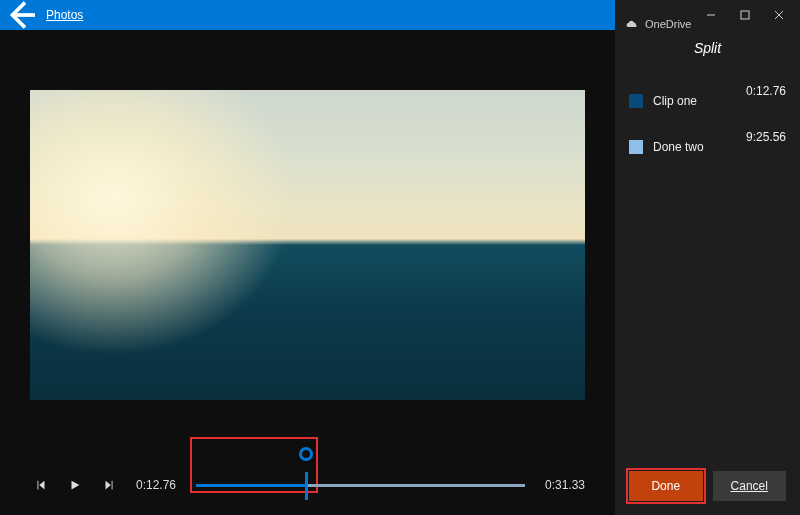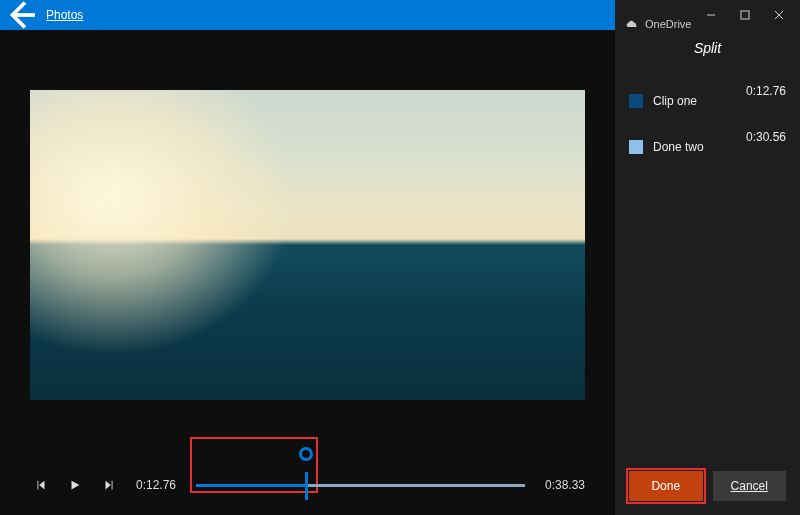--- a/index.html
+++ b/index.html
@@ -89,21 +89,21 @@
 
       <div class="timeline-wrap">
         <div class="hl hl1" id="hl1" style="left: -6px; width: calc(33.3% + 18px);"></div>
         <div class="timeline">
           <div class="clip1seg" id="seg1" style="width: 33.3%;"></div>
           <div class="splitmark" id="splitmark" style="left: calc(33.3% - 1px);"></div>
         </div>
         <div class="splithead" id="splithead" style="left: 33.3%;"></div>
       </div>
 
-      <div class="endtime">0:38.33</div>
+      <div class="endtime">0:31.33</div>
     </div>
   </div>
 
   <div class="side">
     <div class="winbar">
       <div class="onedrive">
         <span class="cloud">
           <svg viewBox="0 0 24 16" fill="#ccc">
               <path d="M19 11a4 4 0 00-3.6-4A5 5 0 006 8a3.5 3.5 0 00.5 7H19a3 3 0 000-4z"></path>
             </svg>
@@ -138,21 +138,21 @@
             <div class="swatch sw1"></div>
             <div>Clip one</div>
           </div>
           <div>0:12.76</div>
         </div>
         <div class="cliprow">
           <div class="clipleft">
             <div class="swatch sw2"></div>
             <div>Done two</div>
           </div>
-          <div>0:30.56</div>
+          <div>9:25.56</div>
         </div>
       </div>
 
     <div class="buttons">
       <div class="btn done">Done</div>
       <div class="btn cancel">Cancel</div>
     </div>
   </div>
 
 </div>

